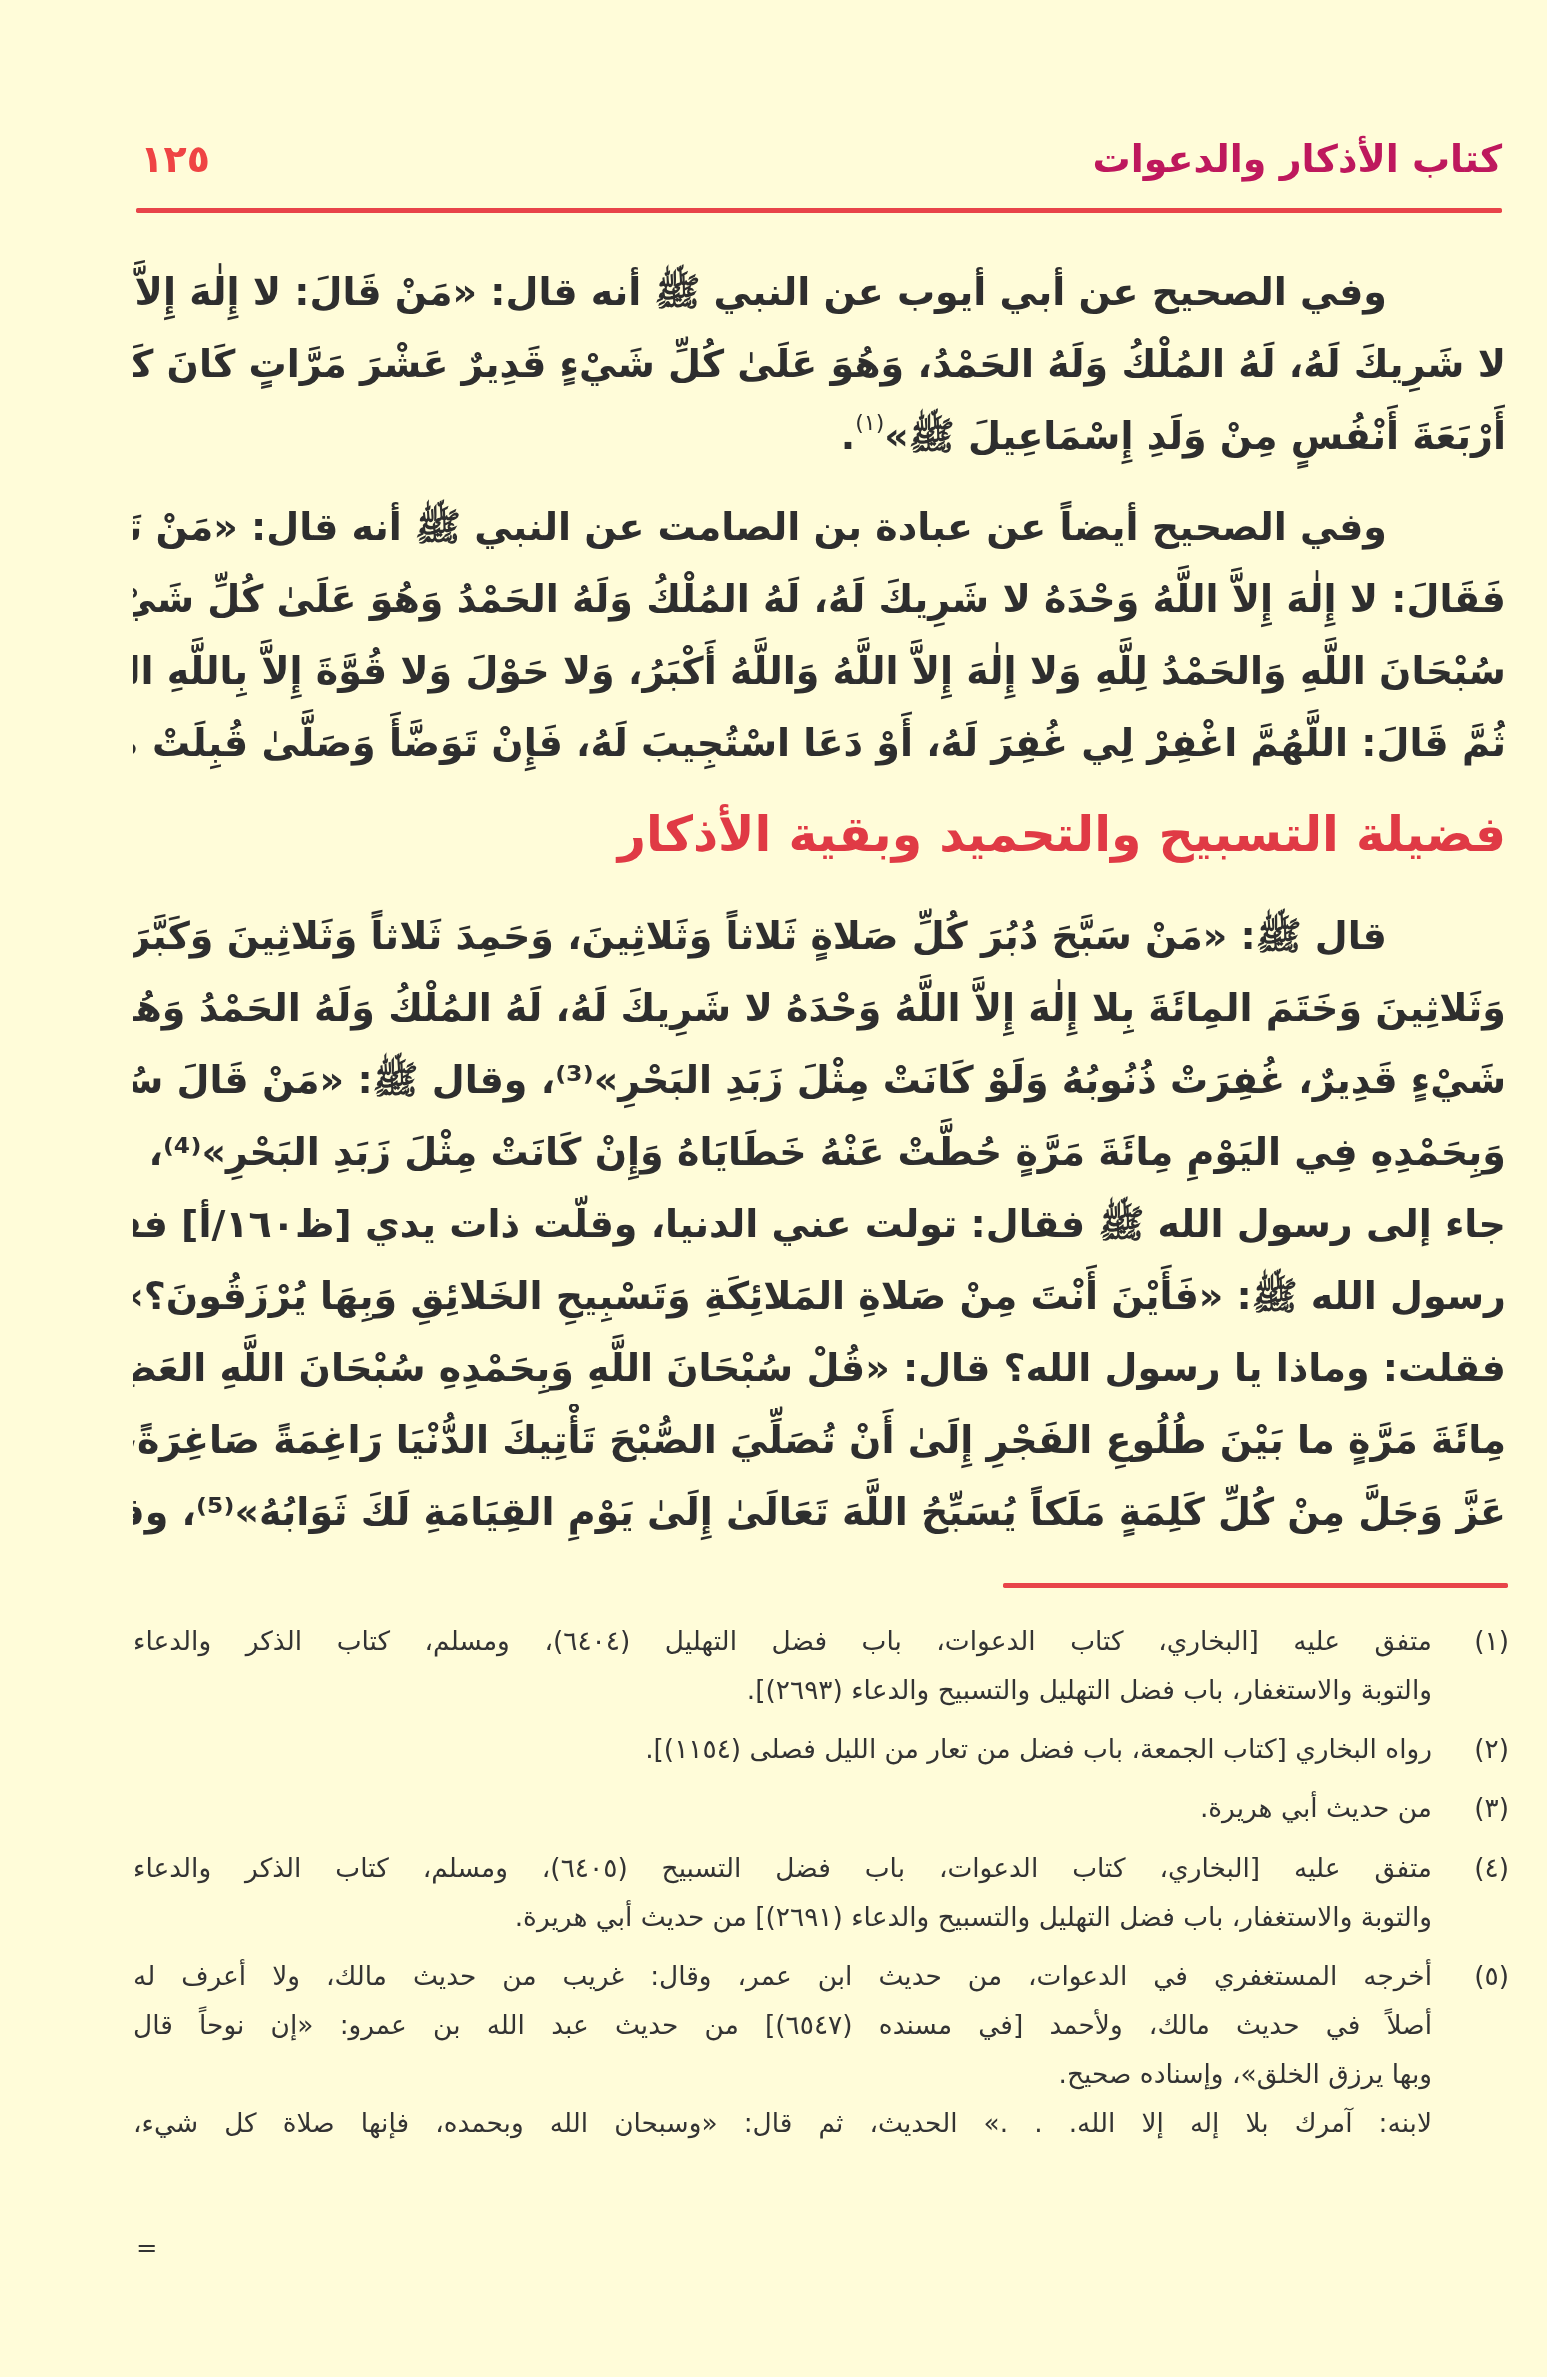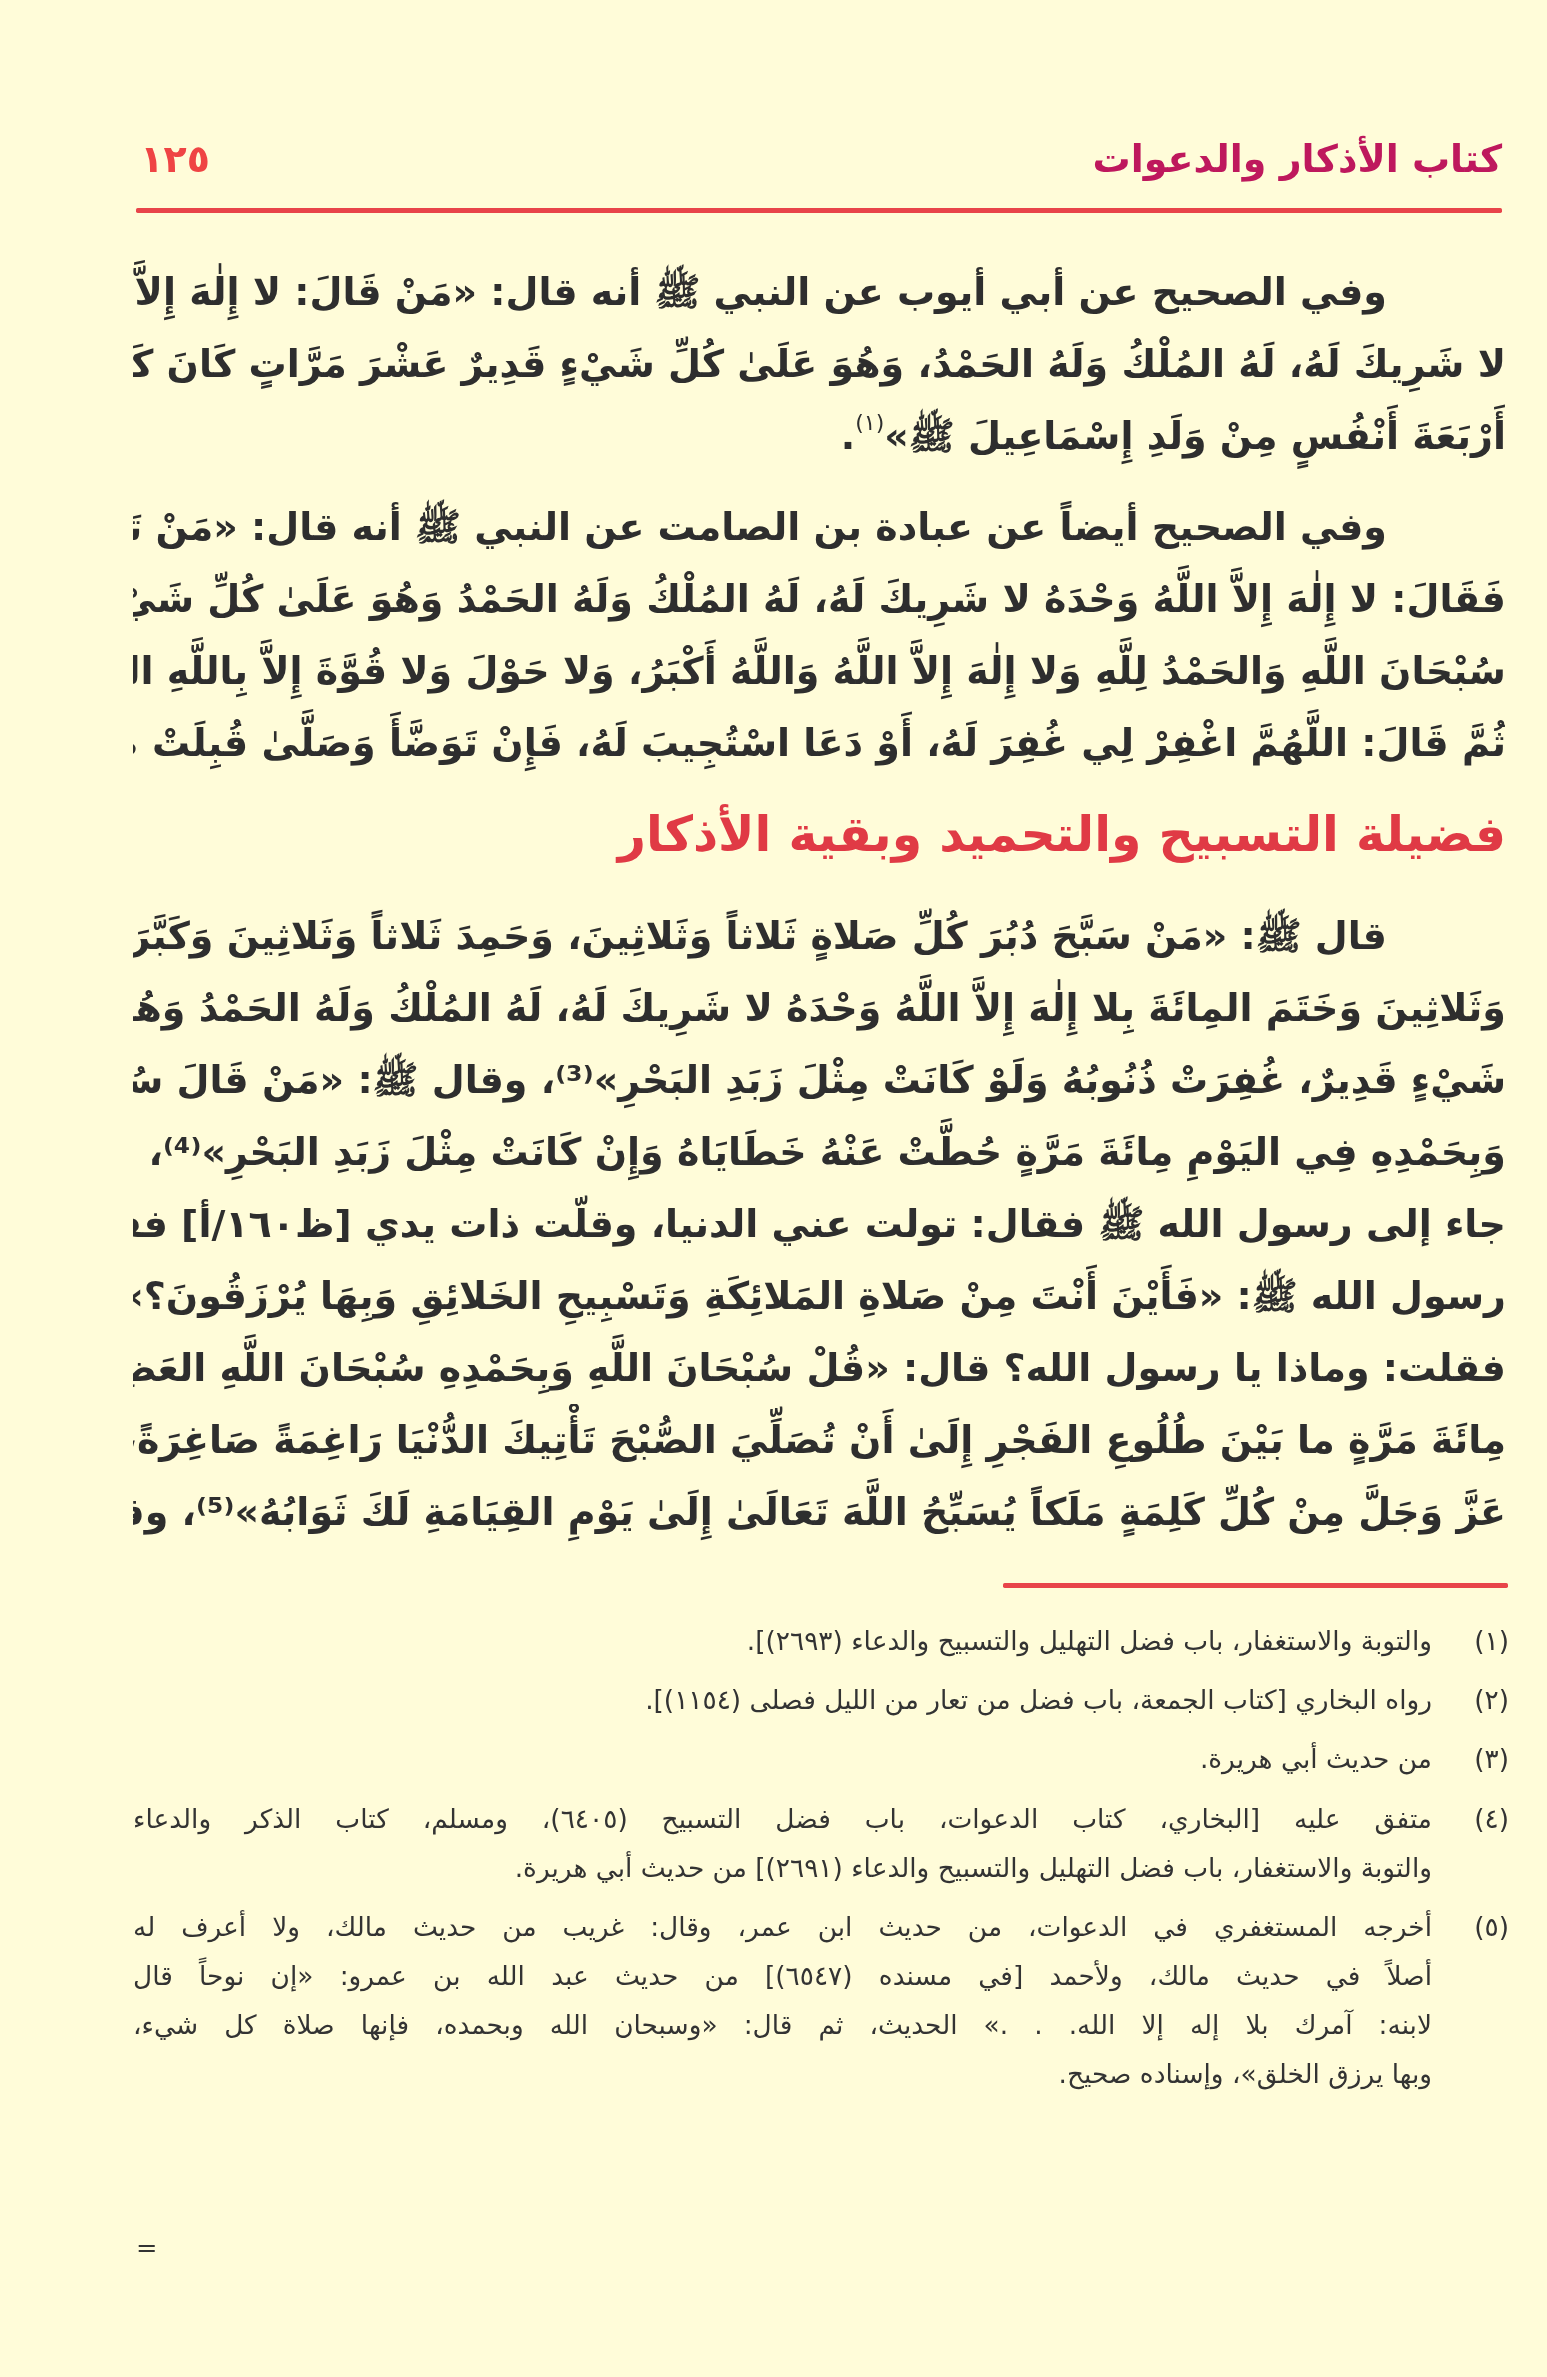--- a/index.html
+++ b/index.html
@@ -190,40 +190,41 @@
     <span class="line">فقلت: وماذا يا رسول الله؟ قال: «قُلْ سُبْحَانَ اللَّهِ وَبِحَمْدِهِ سُبْحَانَ اللَّهِ العَظِيمِ أَسْتَغْفِرُ اللَّهَ</span>
     <span class="line">مِائَةَ مَرَّةٍ ما بَيْنَ طُلُوعِ الفَجْرِ إِلَىٰ أَنْ تُصَلِّيَ الصُّبْحَ تَأْتِيكَ الدُّنْيَا رَاغِمَةً صَاغِرَةً، وَيَخْلُقُ اللَّهُ</span>
     <span class="line">عَزَّ وَجَلَّ مِنْ كُلِّ كَلِمَةٍ مَلَكاً يُسَبِّحُ اللَّهَ تَعَالَىٰ إِلَىٰ يَوْمِ القِيَامَةِ لَكَ ثَوَابُهُ»⁽⁵⁾، وقال ﷺ: «إِذَا</span>
   </div>
 
   <div class="rule-footnote"></div>
 
   <div class="footnotes">
     <div class="footnote">
       <span class="fn-num">(١)</span>
+      <span class="fn-line">متفق عليه [البخاري، كتاب الدعوات، باب فضل التهليل (٦٤٠٤)، ومسلم، كتاب الذكر والدعاء</span>
       <span class="fn-line last">والتوبة والاستغفار، باب فضل التهليل والتسبيح والدعاء (٢٦٩٣)].</span>
     </div>
     <div class="footnote">
       <span class="fn-num">(٢)</span>
       <span class="fn-line last">رواه البخاري [كتاب الجمعة، باب فضل من تعار من الليل فصلى (١١٥٤)].</span>
     </div>
     <div class="footnote">
       <span class="fn-num">(٣)</span>
       <span class="fn-line last">من حديث أبي هريرة.</span>
     </div>
     <div class="footnote">
       <span class="fn-num">(٤)</span>
       <span class="fn-line">متفق عليه [البخاري، كتاب الدعوات، باب فضل التسبيح (٦٤٠٥)، ومسلم، كتاب الذكر والدعاء</span>
       <span class="fn-line last">والتوبة والاستغفار، باب فضل التهليل والتسبيح والدعاء (٢٦٩١)] من حديث أبي هريرة.</span>
     </div>
     <div class="footnote">
       <span class="fn-num">(٥)</span>
       <span class="fn-line">أخرجه المستغفري في الدعوات، من حديث ابن عمر، وقال: غريب من حديث مالك، ولا أعرف له</span>
       <span class="fn-line">أصلاً في حديث مالك، ولأحمد [في مسنده (٦٥٤٧)] من حديث عبد الله بن عمرو: «إن نوحاً قال</span>
+      <span class="fn-line last">وبها يرزق الخلق»، وإسناده صحيح.</span>
       <span class="fn-line">لابنه: آمرك بلا إله إلا الله. . .» الحديث، ثم قال: «وسبحان الله وبحمده، فإنها صلاة كل شيء،</span>
-      <span class="fn-line last">وبها يرزق الخلق»، وإسناده صحيح.</span>
     </div>
   </div>
 
   <div class="continued-mark">=</div>
 
 </div>
 
 
 </body></html>

